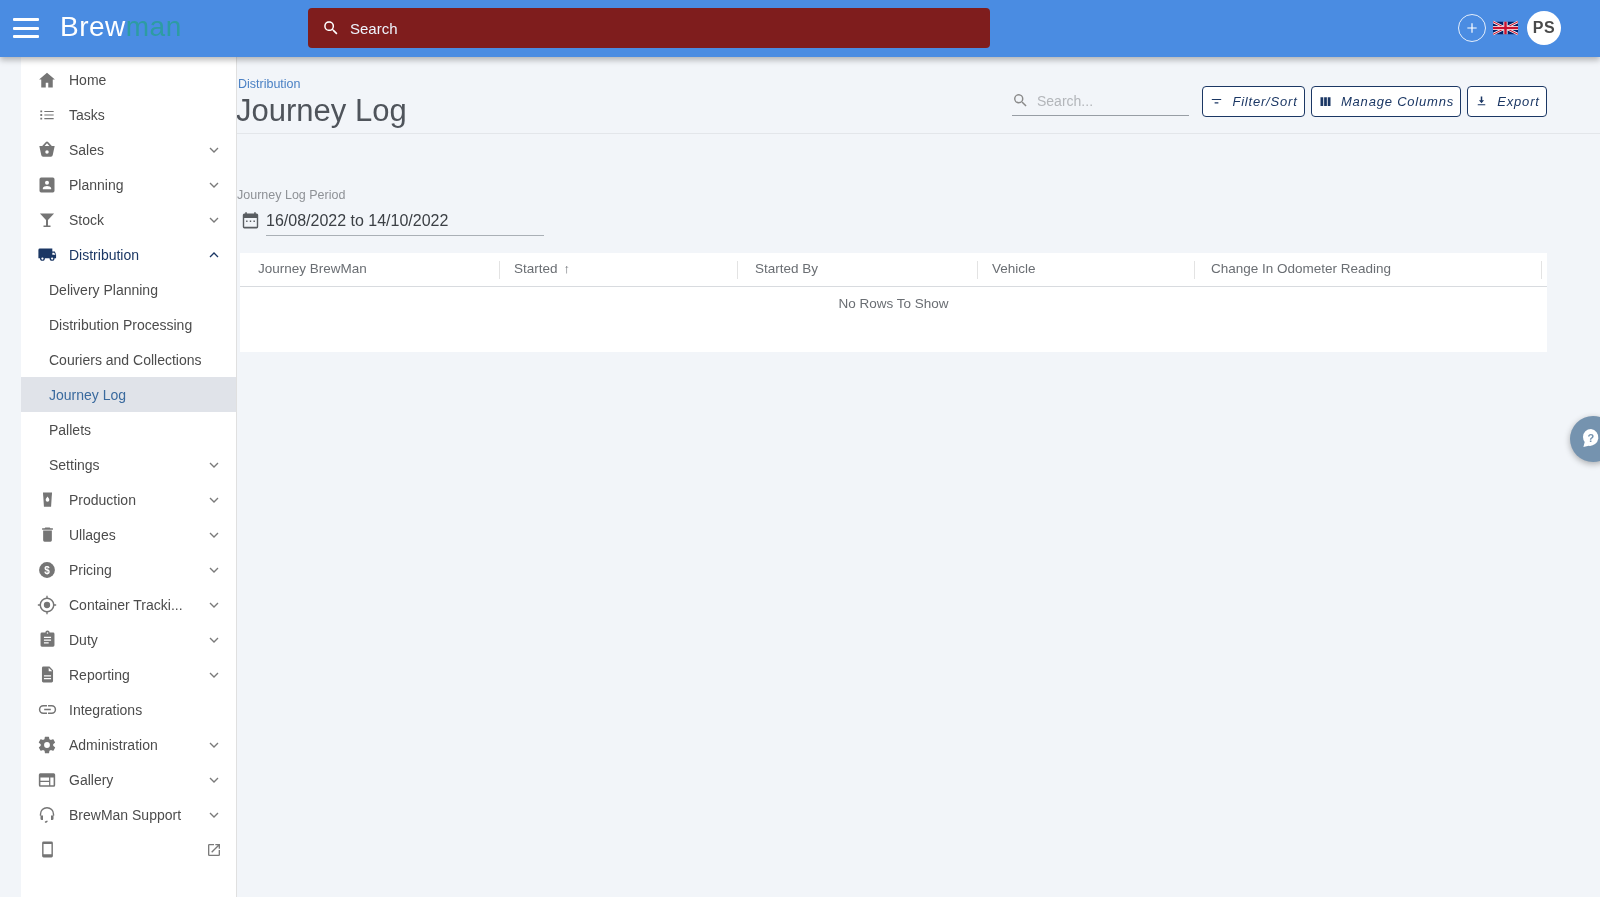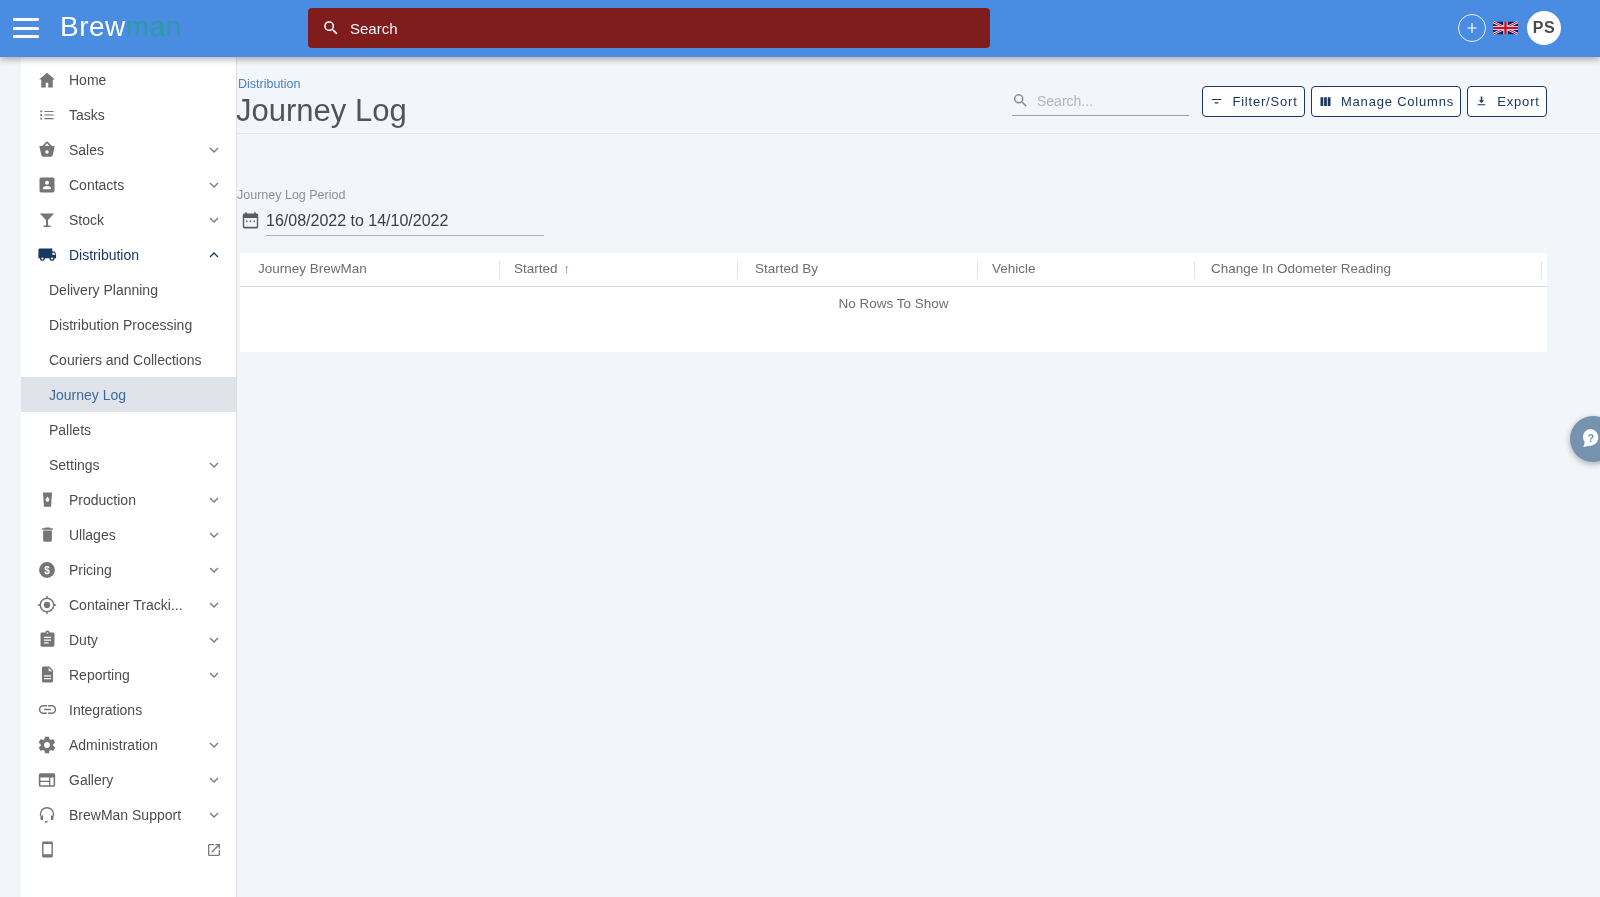--- a/index.html
+++ b/index.html
@@ -52,21 +52,21 @@
   .grid-search { position:absolute; left:795px; top:29px; width:177px; height:30px;
                  border-bottom:1px solid #989ea5; display:flex; align-items:center; }
   .grid-search svg { flex:0 0 auto; color:#8a8a8a; }
   .grid-search input { flex:1; margin-left:8px; border:none; outline:none; background:transparent;
                        font-size:14px; color:#555; font-family:"Liberation Sans",sans-serif; }
   .grid-search input::placeholder { color:#b3b6ba; opacity:1; }
 
   .tool-btn { position:absolute; top:29px; height:31px; background:#ffffff; border:1.5px solid #1b3764;
               border-radius:4px; color:#1b3764; font-size:13px; letter-spacing:.8px; display:flex;
               align-items:center; justify-content:center; gap:8px; cursor:pointer;
-              font-family:"Liberation Sans",sans-serif; }
+              font-family:"Liberation Sans",sans-serif;font-style:italic; }
   .btn-filter  { left:985px;  width:103px; }
   .btn-columns { left:1094px; width:150px; }
   .btn-export  { left:1250px; width:80px;text-align:center;  }
 
   .period-label { position:absolute; left:20px; top:131px; font-size:12.5px; color:#8e9196; }
   .period-cal { position:absolute; left:23px; top:153px; color:#595d61; }
   .period-input { position:absolute; left:49px; top:150px; width:278px; height:29px;
                   border:none; border-bottom:1px solid #aab0b6; background:transparent; outline:none;
                   font-size:16px; color:#3c4045; font-family:"Liberation Sans",sans-serif; }
 
@@ -154,21 +154,21 @@
           </svg>
         </span>
     </div>
 
     <div class="nav-item">
       <span class="ico">
           <svg width="20" height="20" viewBox="0 0 24 24" fill="currentColor">
             <path d="M19 3H5a2 2 0 0 0-2 2v14a2 2 0 0 0 2 2h14a2 2 0 0 0 2-2V5a2 2 0 0 0-2-2zm-7 3.8a2.4 2.4 0 1 1-2.4 2.4A2.4 2.4 0 0 1 12 6.8zM17 17H7v-1.1c0-1.7 3.3-2.6 5-2.6s5 .9 5 2.6z"></path>
           </svg>
         </span>
-      <span class="lbl">Contacts</span>
+      <span class="lbl">Planning</span>
       <span class="chev">
           <svg width="16" height="16" viewBox="0 0 24 24" fill="none" stroke="currentColor" stroke-width="2">
             <path d="M6 9l6 6 6-6"></path>
           </svg>
         </span>
     </div>
 
     <div class="nav-item">
       <span class="ico">
           <svg width="20" height="20" viewBox="0 0 24 24" fill="currentColor">

